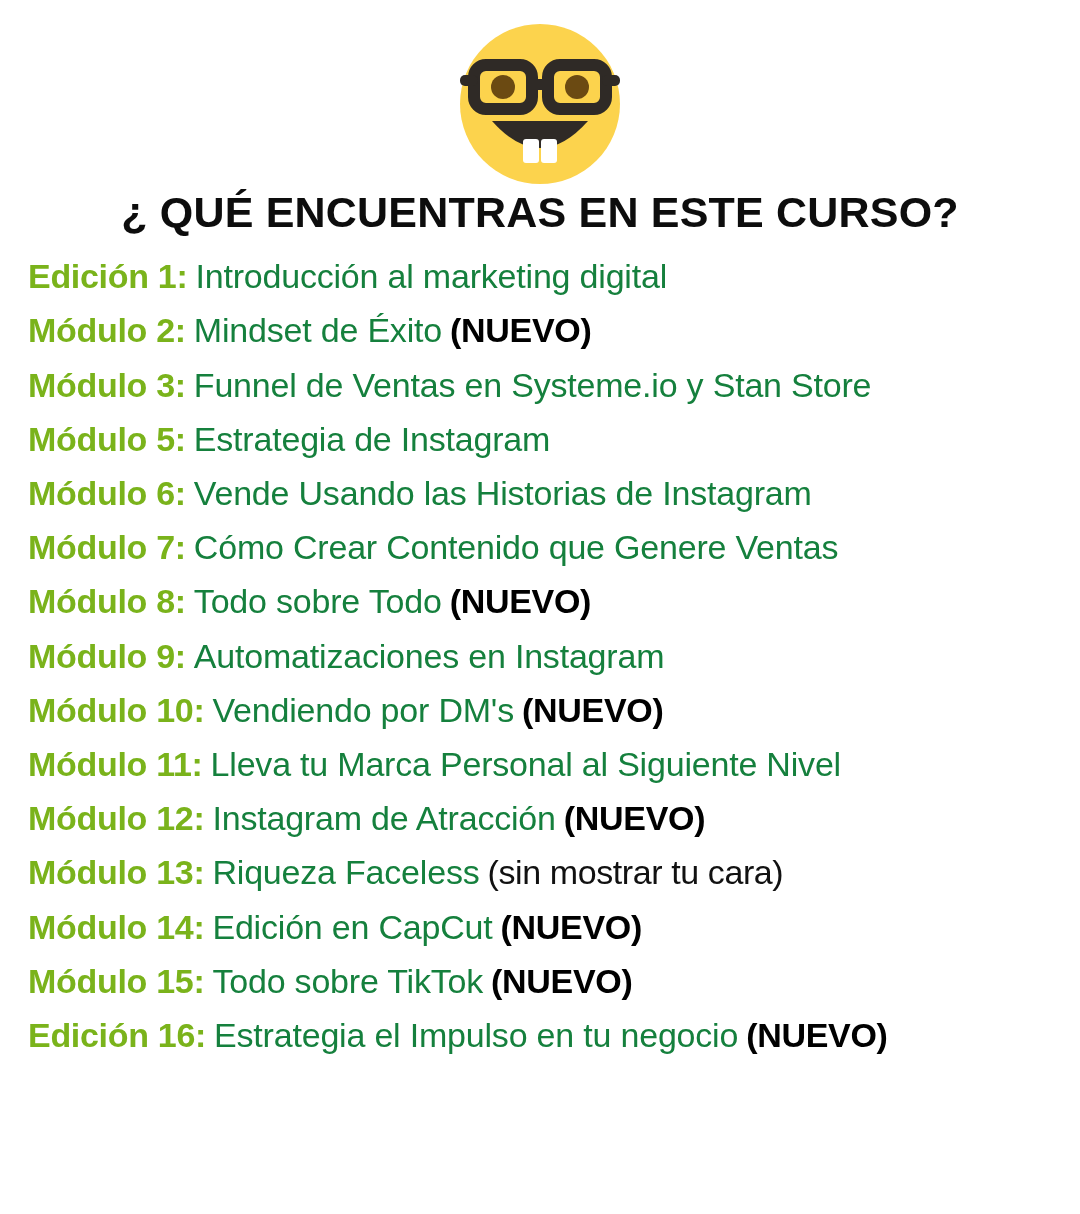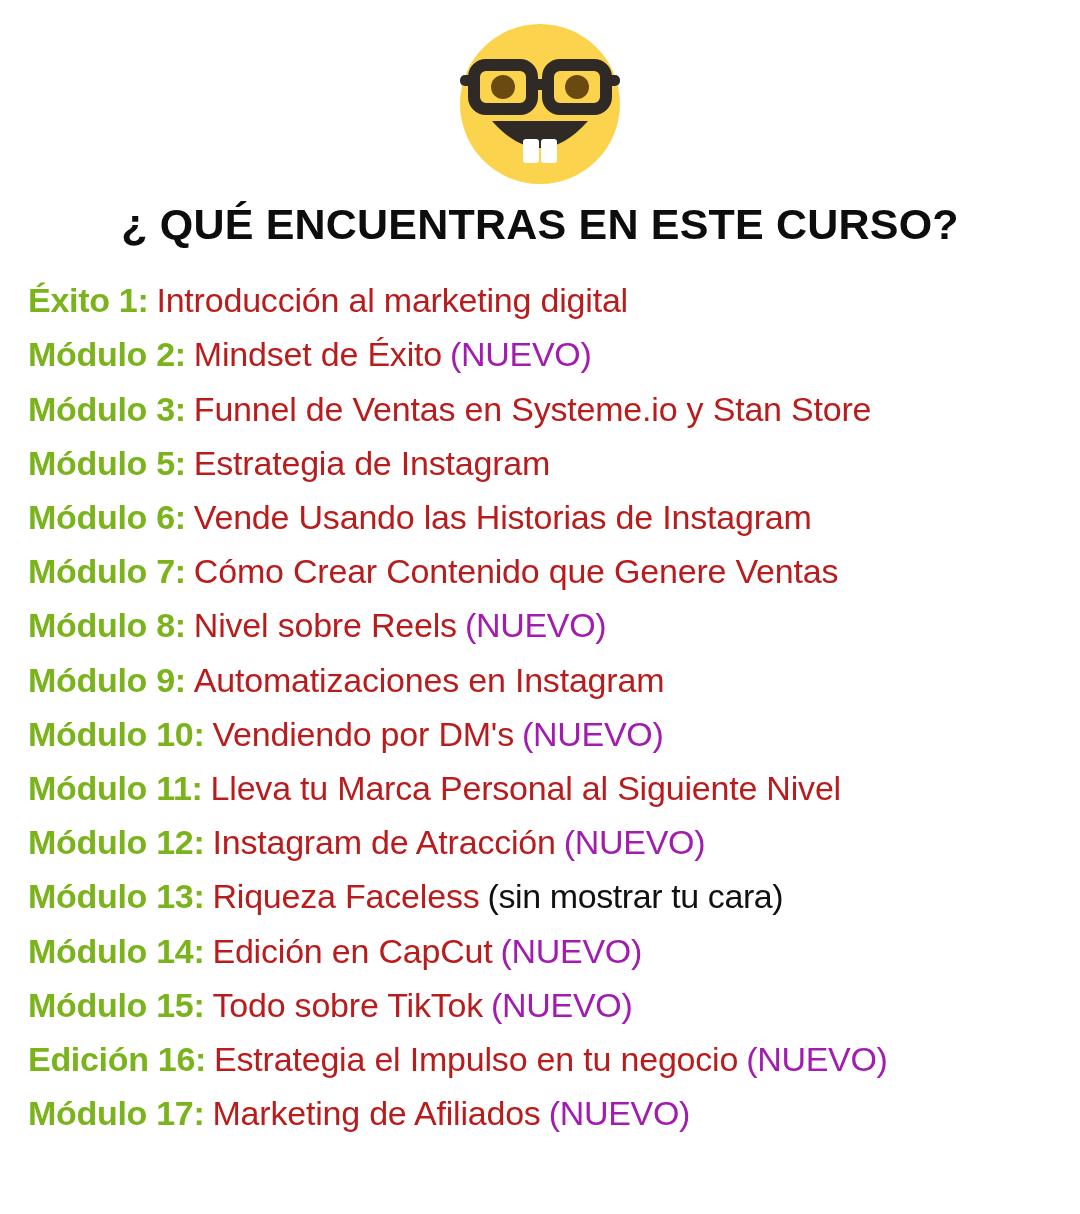--- a/index.html
+++ b/index.html
@@ -32,21 +32,21 @@
   }
   .emoji-wrap svg {
     display: block;
   }
   .title {
     text-align: center;
     font-weight: bold;
     font-size: 43px;
     letter-spacing: 0.2px;
     color: #0d0d0d;
-    margin: 12px;
+    margin: 0;
     padding: 0 20px 14px 20px;
     line-height: 1.05;
   }
   .list {
     padding: 0 0 0 28px;
     margin: 0;
     list-style: none;
   }
   .list-item {
     font-size: 34px;
@@ -54,25 +54,25 @@
     white-space: nowrap;
     color: #1c1c1c;
     letter-spacing: -0.2px;
   }
   .mod-label {
     color: #7ab31b;
     font-weight: bold;
     letter-spacing: -0.3px;
   }
   .mod-text {
-    color: #b91c1c;
+    color: #15803d;
   }
   .tag-new {
-    color: #a21caf;
-    font-weight: normal;
+    color: #000000;
+    font-weight: bold;
     letter-spacing: -0.3px;
   }
   .tag-bold {
     color: #111111;
     font-weight: normal;
     letter-spacing: -0.4px;
   }
   .sep {
     display: inline-block;
     width: 8px;
@@ -99,39 +99,39 @@
       <path d="M44 104 Q92 158 140 104 Z" fill="#2F2A26"></path>
       <rect x="75" y="122" width="16" height="24" rx="3" fill="#FFFFFF"></rect>
       <rect x="93" y="122" width="16" height="24" rx="3" fill="#FFFFFF"></rect>
     </svg>
   </div>
 
   <h1 class="title">¿ QUÉ ENCUENTRAS EN ESTE CURSO?</h1>
 
   <ul class="list">
     <li class="list-item">
-      <span class="mod-label">Éxito 1:</span><span class="sep"></span><span class="mod-text">Introducción al marketing digital</span>
+      <span class="mod-label">Edición 1:</span><span class="sep"></span><span class="mod-text">Introducción al marketing digital</span>
     </li>
     <li class="list-item">
       <span class="mod-label">Módulo 2:</span><span class="sep"></span><span class="mod-text">Mindset de Éxito</span><span class="sep"></span><span class="tag-new">(NUEVO)</span>
     </li>
     <li class="list-item">
       <span class="mod-label">Módulo 3:</span><span class="sep"></span><span class="mod-text">Funnel de Ventas en Systeme.io y Stan Store</span>
     </li>
     <li class="list-item">
       <span class="mod-label">Módulo 5:</span><span class="sep"></span><span class="mod-text">Estrategia de Instagram</span>
     </li>
     <li class="list-item">
       <span class="mod-label">Módulo 6:</span><span class="sep"></span><span class="mod-text">Vende Usando las Historias de Instagram</span>
     </li>
     <li class="list-item">
       <span class="mod-label">Módulo 7:</span><span class="sep"></span><span class="mod-text">Cómo Crear Contenido que Genere Ventas</span>
     </li>
     <li class="list-item">
-      <span class="mod-label">Módulo 8:</span><span class="sep"></span><span class="mod-text">Nivel sobre Reels</span><span class="sep"></span><span class="tag-new">(NUEVO)</span>
+      <span class="mod-label">Módulo 8:</span><span class="sep"></span><span class="mod-text">Todo sobre Todo</span><span class="sep"></span><span class="tag-new">(NUEVO)</span>
     </li>
     <li class="list-item">
       <span class="mod-label">Módulo 9:</span><span class="sep"></span><span class="mod-text">Automatizaciones en Instagram</span>
     </li>
     <li class="list-item">
       <span class="mod-label">Módulo 10:</span><span class="sep"></span><span class="mod-text">Vendiendo por DM's</span><span class="sep"></span><span class="tag-new">(NUEVO)</span>
     </li>
     <li class="list-item">
       <span class="mod-label">Módulo 11:</span><span class="sep"></span><span class="mod-text">Lleva tu Marca Personal al Siguiente Nivel</span>
     </li>
@@ -143,18 +143,15 @@
     </li>
     <li class="list-item">
       <span class="mod-label">Módulo 14:</span><span class="sep"></span><span class="mod-text">Edición en CapCut</span><span class="sep"></span><span class="tag-new">(NUEVO)</span>
     </li>
     <li class="list-item">
       <span class="mod-label">Módulo 15:</span><span class="sep"></span><span class="mod-text">Todo sobre TikTok</span><span class="sep"></span><span class="tag-new">(NUEVO)</span>
     </li>
     <li class="list-item">
       <span class="mod-label">Edición 16:</span><span class="sep"></span><span class="mod-text">Estrategia el Impulso en tu negocio</span><span class="sep"></span><span class="tag-new">(NUEVO)</span>
     </li>
-    <li class="list-item">
-      <span class="mod-label">Módulo 17:</span><span class="sep"></span><span class="mod-text">Marketing de Afiliados</span><span class="sep"></span><span class="tag-new">(NUEVO)</span>
-    </li>
   </ul>
 
 </div>
 
 </body></html>

